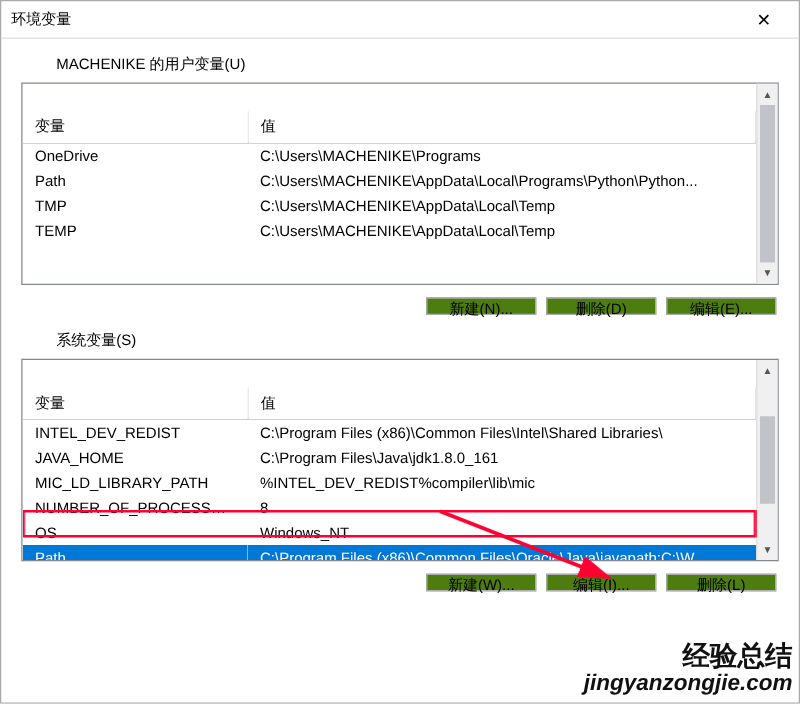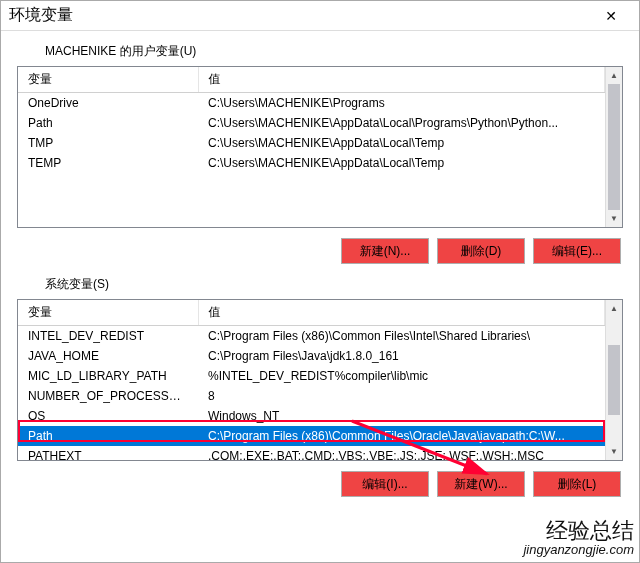--- a/index.html
+++ b/index.html
@@ -1,42 +1,42 @@
 <!DOCTYPE html>
 <html><head>
 <meta charset="utf-8">
 <style>
 * { box-sizing: border-box; margin: 0; padding: 0; font-family: "Microsoft YaHei", "Segoe UI", sans-serif; font-size: 12px; }
 body { background: #f0f0f0; width: 640px; height: 563px; overflow: hidden; position: relative; }
 .dialog { width: 640px; height: 563px; background: #fff; border: 1px solid #aaa; display: flex; flex-direction: column; }
 .titlebar { height: 30px; display: flex; align-items: center; padding: 0 8px; border-bottom: 1px solid #ddd; }
-.titlebar .title { flex: 1; font-size: 16px; }
+.titlebar .title { flex: 1; font-size: 12px; }
 .close-btn { width: 40px; height: 28px; display: flex; align-items: center; justify-content: center; cursor: pointer; font-size: 14px; }
 .content { flex: 1; padding: 12px 16px; display: flex; flex-direction: column; gap: 10px; }
 .group-label { font-size: 12px; margin-bottom: 6px; margin-left: 28px; }
 .table-wrap { border: 1px solid #828790; background: #fff; height: 162px; display: flex; }
 .table-wrap-sys { border: 1px solid #828790; background: #fff; height: 162px; display: flex; position: relative; }
 .table-inner { flex: 1; overflow: hidden; }
-.var-table { width: 100%; border-collapse: collapse; table-layout: fixed; }
+.var-table { width: 100%; border-collapse: collapse; table-layout: fixed; margin-top: 22px; }
 .var-table th { text-align: left; padding: 4px 10px; font-weight: normal; background: #fff; border-bottom: 1px solid #d0d0d0; border-right: 1px solid #e5e5e5; position: sticky; top: 0; }
 .var-table td { padding: 3px 10px; white-space: nowrap; overflow: hidden; text-overflow: ellipsis; }
 .var-table tr.selected td { background: #0078d7; color: #fff; }
 .col-name { width: 180px; }
 .scrollbar { width: 17px; background: #f0f0f0; border-left: 1px solid #ddd; position: relative; }
 .scroll-up, .scroll-down { height: 17px; display: flex; align-items: center; justify-content: center; font-size: 8px; color: #555; cursor: pointer; }
 .scroll-up { position: absolute; top: 0; width: 100%; }
 .scroll-down { position: absolute; bottom: 0; width: 100%; }
 .scroll-thumb { position: absolute; left: 2px; right: 2px; background: #c2c3c9; border-radius: 0; }
 .btn-row { display: flex; justify-content: flex-end; gap: 8px; padding: 10px 2px 2px; }
-.btn { min-width: 88px; height: 26px; border: 1px solid #adadad; background: #ef4444; padding: 0 14px; cursor: pointer; font-size: 12px; }
+.btn { min-width: 88px; height: 14px; border: 1px solid #adadad; background: #4d7c0f; padding: 0 14px; cursor: pointer; font-size: 12px; }
 .highlight-box { position: absolute; border: 2px solid #ff0033; pointer-events: none; }
 .arrow-svg { position: absolute; pointer-events: none; }
-.watermark { position: absolute; right: 6px; bottom: 6px; color: #111; font-weight: normal; display: flex; flex-direction: column; align-items: flex-end; line-height: 1.1; pointer-events: none; text-shadow: 0 0 2px #fff, 0 0 2px #fff; }
+.watermark { position: absolute; right: 6px; bottom: 6px; color: #111; font-weight: bold; display: flex; flex-direction: column; align-items: flex-end; line-height: 1.1; pointer-events: none; text-shadow: 0 0 2px #fff, 0 0 2px #fff; }
 .watermark .big { font-size: 22px; }
-.watermark .small { font-size: 13px; font-style: italic; }
+.watermark .small { font-size: 18px; font-style: italic; }
 .spacer { flex: 1; }
 </style>
 </head>
 <body>
 
 <div class="dialog">
   <div class="titlebar">
     <div class="title">环境变量</div>
     <div class="close-btn">✕</div>
   </div>
@@ -139,22 +139,22 @@
           </table>
         </div>
         <div class="scrollbar">
           <div class="scroll-up">▲</div>
           <div class="scroll-thumb" style="top:45px;height:70px;"></div>
           <div class="scroll-down">▼</div>
         </div>
         <div class="highlight-box" style="left:0;right:17px;top:120px;height:22px;"></div>
       </div>
       <div class="btn-row">
+        <button class="btn">新建(W)...</button>
         <button class="btn">编辑(I)...</button>
-        <button class="btn">新建(W)...</button>
         <button class="btn">删除(L)</button>
       </div>
 
       <svg class="arrow-svg" style="left:330px;top:140px;width:160px;height:70px;">
         <defs>
             <marker id="ah" markerWidth="10" markerHeight="10" refX="8" refY="3" orient="auto">
               <path d="M0,0 L9,3 L0,6 Z" fill="#ff0033"></path>
             </marker>
           </defs>
         <line x1="5" y1="5" x2="140" y2="58" stroke="#ff0033" stroke-width="3" marker-end="url(#ah)"></line>

